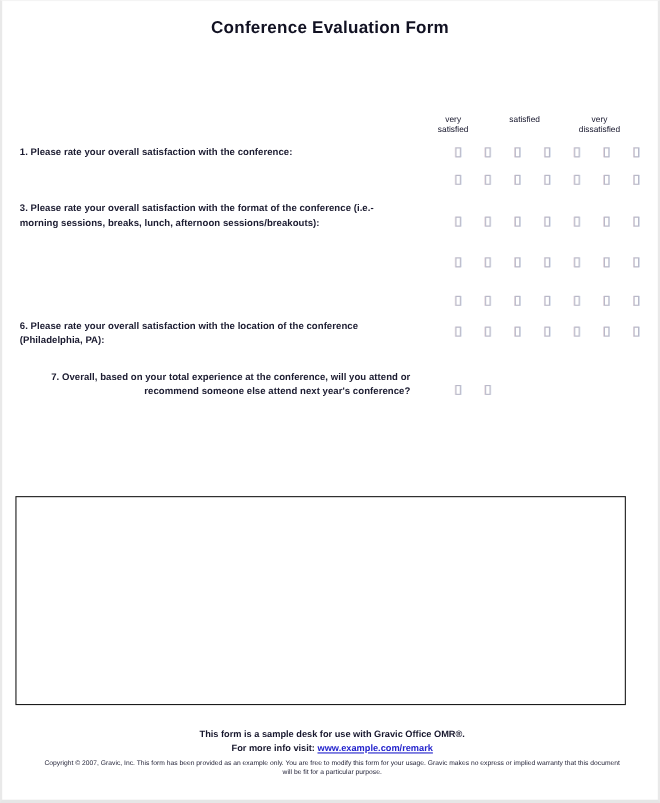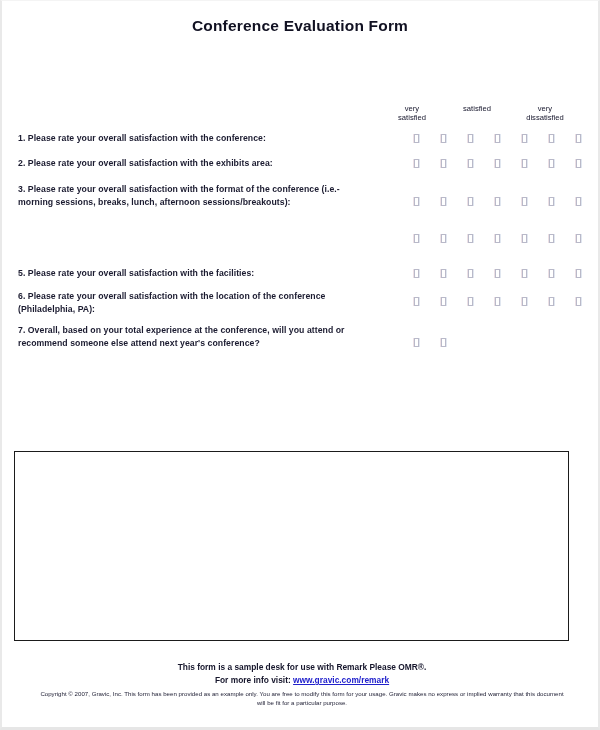--- a/index.html
+++ b/index.html
@@ -113,21 +113,21 @@
   .cb.c5 { left: 146px; }
   .cb.c6 { left: 173px; }
 
   
   #q1 { position:absolute; top: 36px;  left: 16px; }
   #q2 { position:absolute; top: 61px;  left: 16px; }
   #q3 { position:absolute; top: 87px;  left: 16px; }
   #q4 { position:absolute; top: 131px; left: 16px; }
   #q5 { position:absolute; top: 171px; left: 16px; }
   #q6 { position:absolute; top: 194px; left: 16px; }
-  #q7 { position:absolute; top: 228px; left: 16px; }
+  #q7 { position:absolute; top: 240px; left: 16px; text-align: right; }
 
   #q1 .checks { top: 2px;  }
   #q2 .checks { top: 2px;  }
   #q3 .checks { top: 14px; }
   #q4 .checks { top: 7px;  }
   #q5 .checks { top: 2px;  }
   #q6 .checks { top: 7px;  }
   #q7 .checks { top: 14px; }
 
   
@@ -215,21 +215,20 @@
         <span class="cb c1"></span>
         <span class="cb c2"></span>
         <span class="cb c3"></span>
         <span class="cb c4"></span>
         <span class="cb c5"></span>
         <span class="cb c6"></span>
       </div>
     </div>
 
     <div class="qrow" id="q2">
-      <div class="qtext">2. Please rate your overall satisfaction with the exhibits area:</div>
       <div class="checks">
         <span class="cb c0"></span>
         <span class="cb c1"></span>
         <span class="cb c2"></span>
         <span class="cb c3"></span>
         <span class="cb c4"></span>
         <span class="cb c5"></span>
         <span class="cb c6"></span>
       </div>
     </div>
@@ -253,21 +252,20 @@
         <span class="cb c1"></span>
         <span class="cb c2"></span>
         <span class="cb c3"></span>
         <span class="cb c4"></span>
         <span class="cb c5"></span>
         <span class="cb c6"></span>
       </div>
     </div>
 
     <div class="qrow" id="q5">
-      <div class="qtext">5. Please rate your overall satisfaction with the facilities:</div>
       <div class="checks">
         <span class="cb c0"></span>
         <span class="cb c1"></span>
         <span class="cb c2"></span>
         <span class="cb c3"></span>
         <span class="cb c4"></span>
         <span class="cb c5"></span>
         <span class="cb c6"></span>
       </div>
     </div>
@@ -292,18 +290,18 @@
         <span class="cb c1"></span>
       </div>
     </div>
 
   </div>
 
 
   <div class="comment-box" placeholder=""></div>
 
   <div class="footer">
-    <div class="footer-line1"><span>This form is a sample desk for use with </span><b>Remark Please OMR®</b><span>.</span></div>
-    <div class="footer-line2"><span>For more info visit: </span><span class="footer-link">www.gravic.com/remark</span></div>
+    <div class="footer-line1"><span>This form is a sample desk for use with </span><b>Gravic Office OMR®</b><span>.</span></div>
+    <div class="footer-line2"><span>For more info visit: </span><span class="footer-link">www.example.com/remark</span></div>
     <div class="footer-copy">Copyright © 2007,  Gravic, Inc.  This form has been provided as an example only. You are free to modify this form for your usage.  Gravic makes no express or implied warranty that this document will be fit for a particular purpose.</div>
   </div>
 
 </div>
 
 </body></html>

